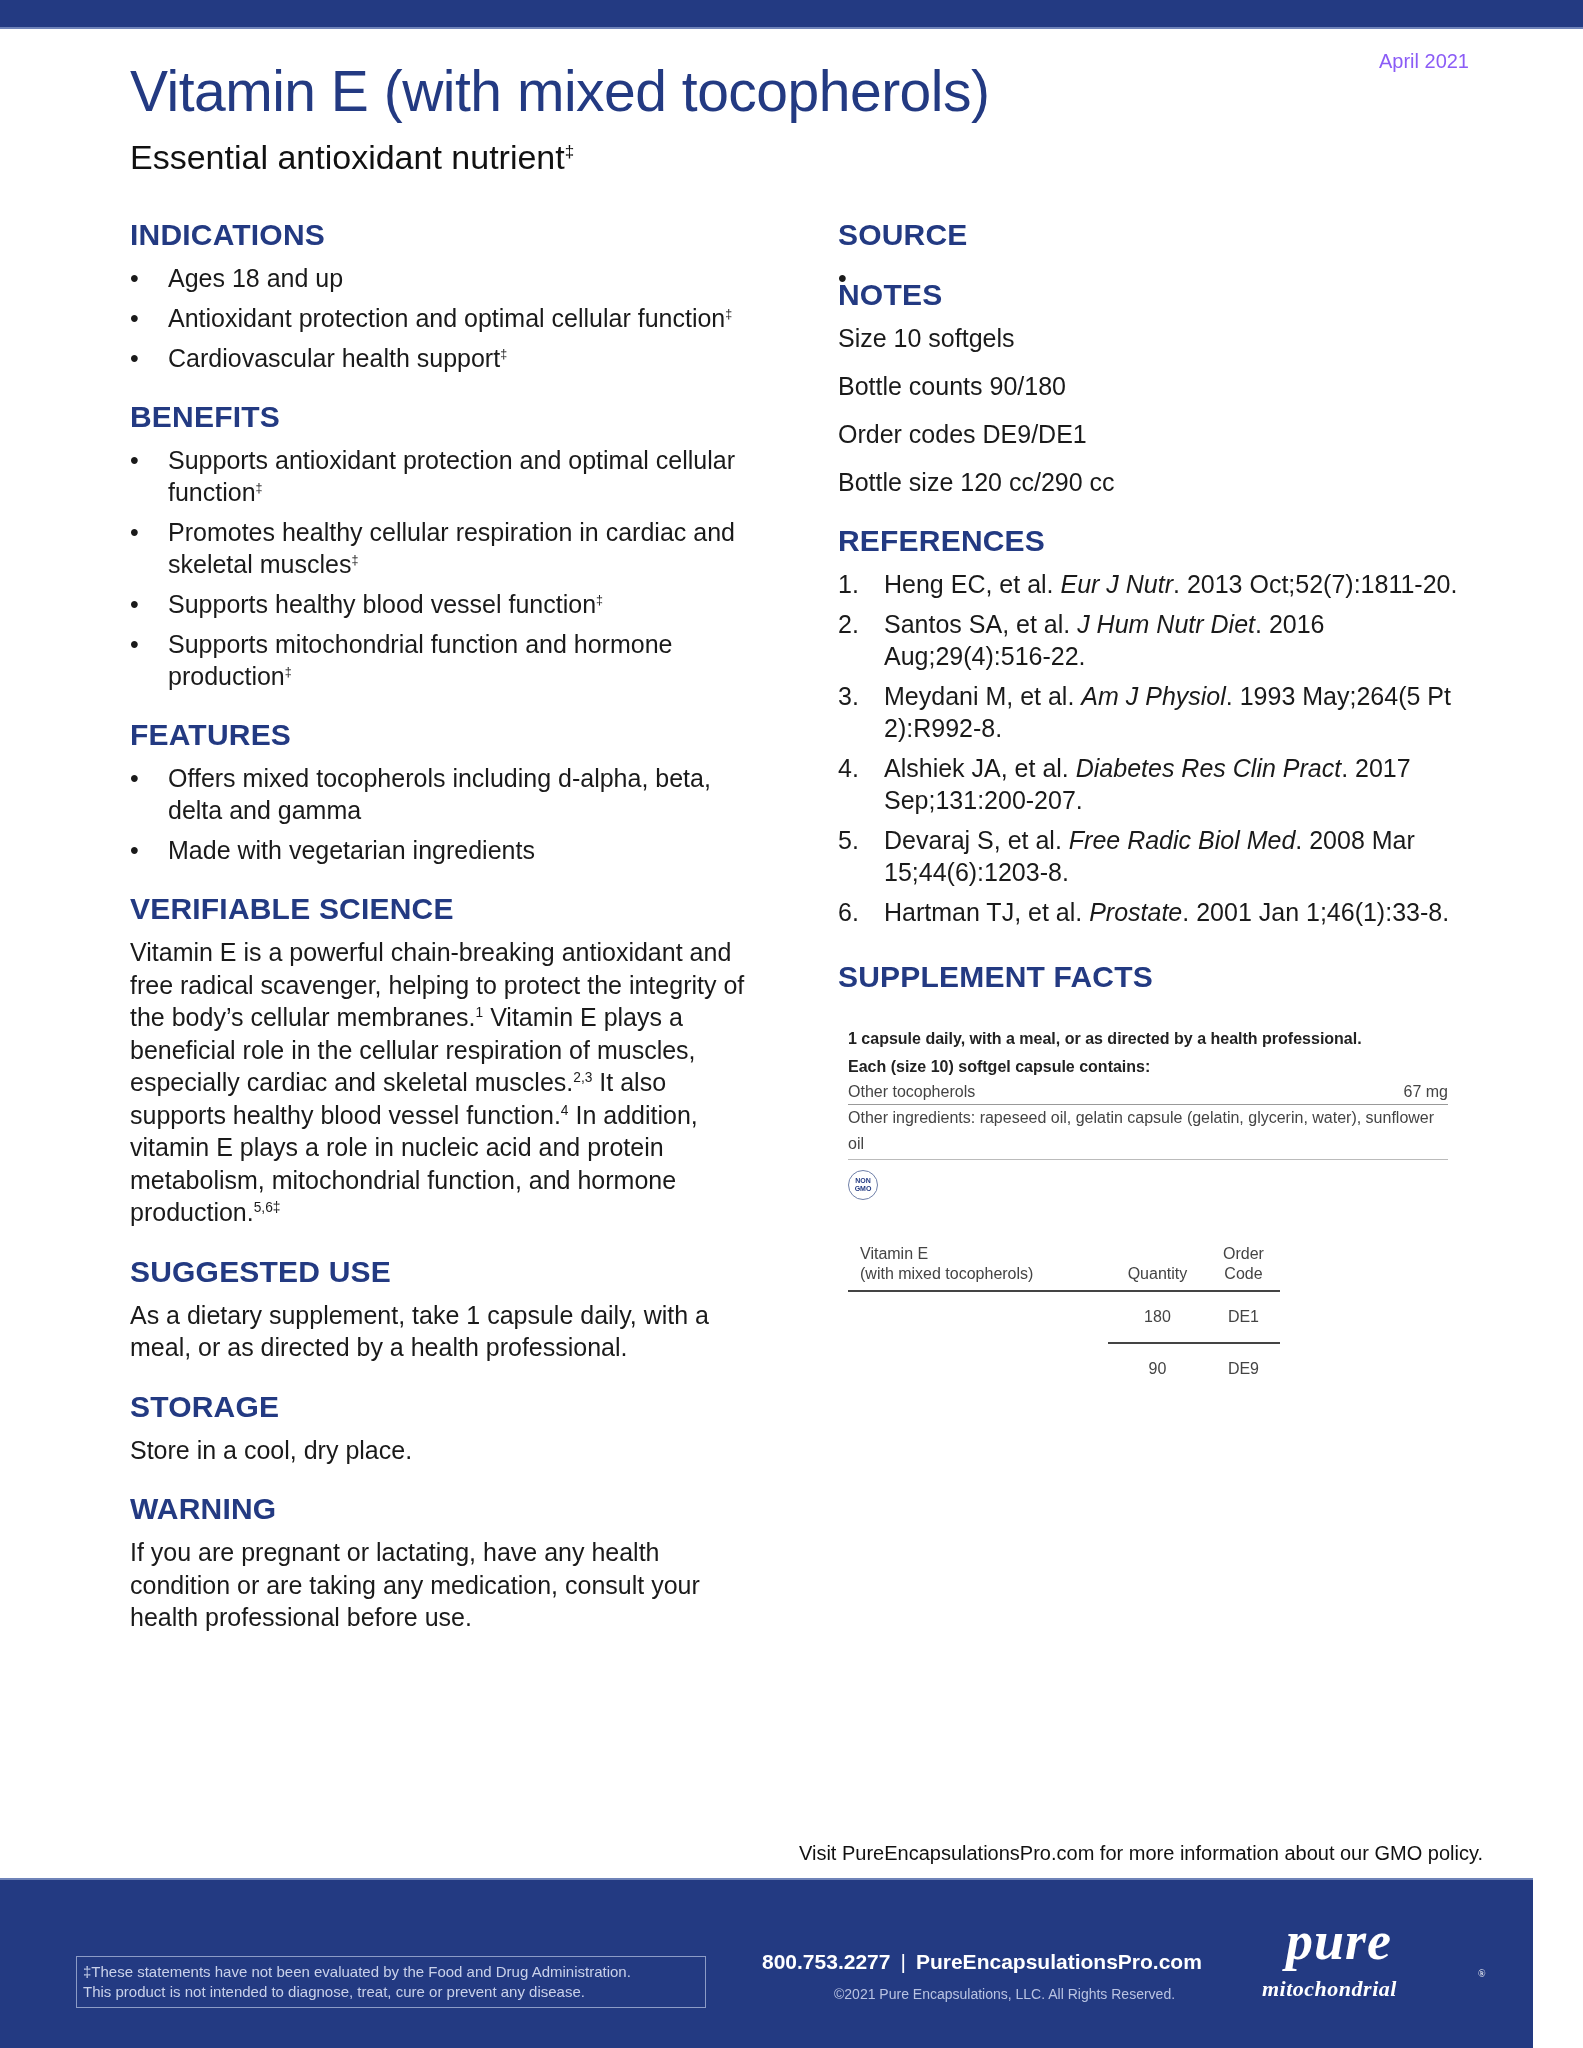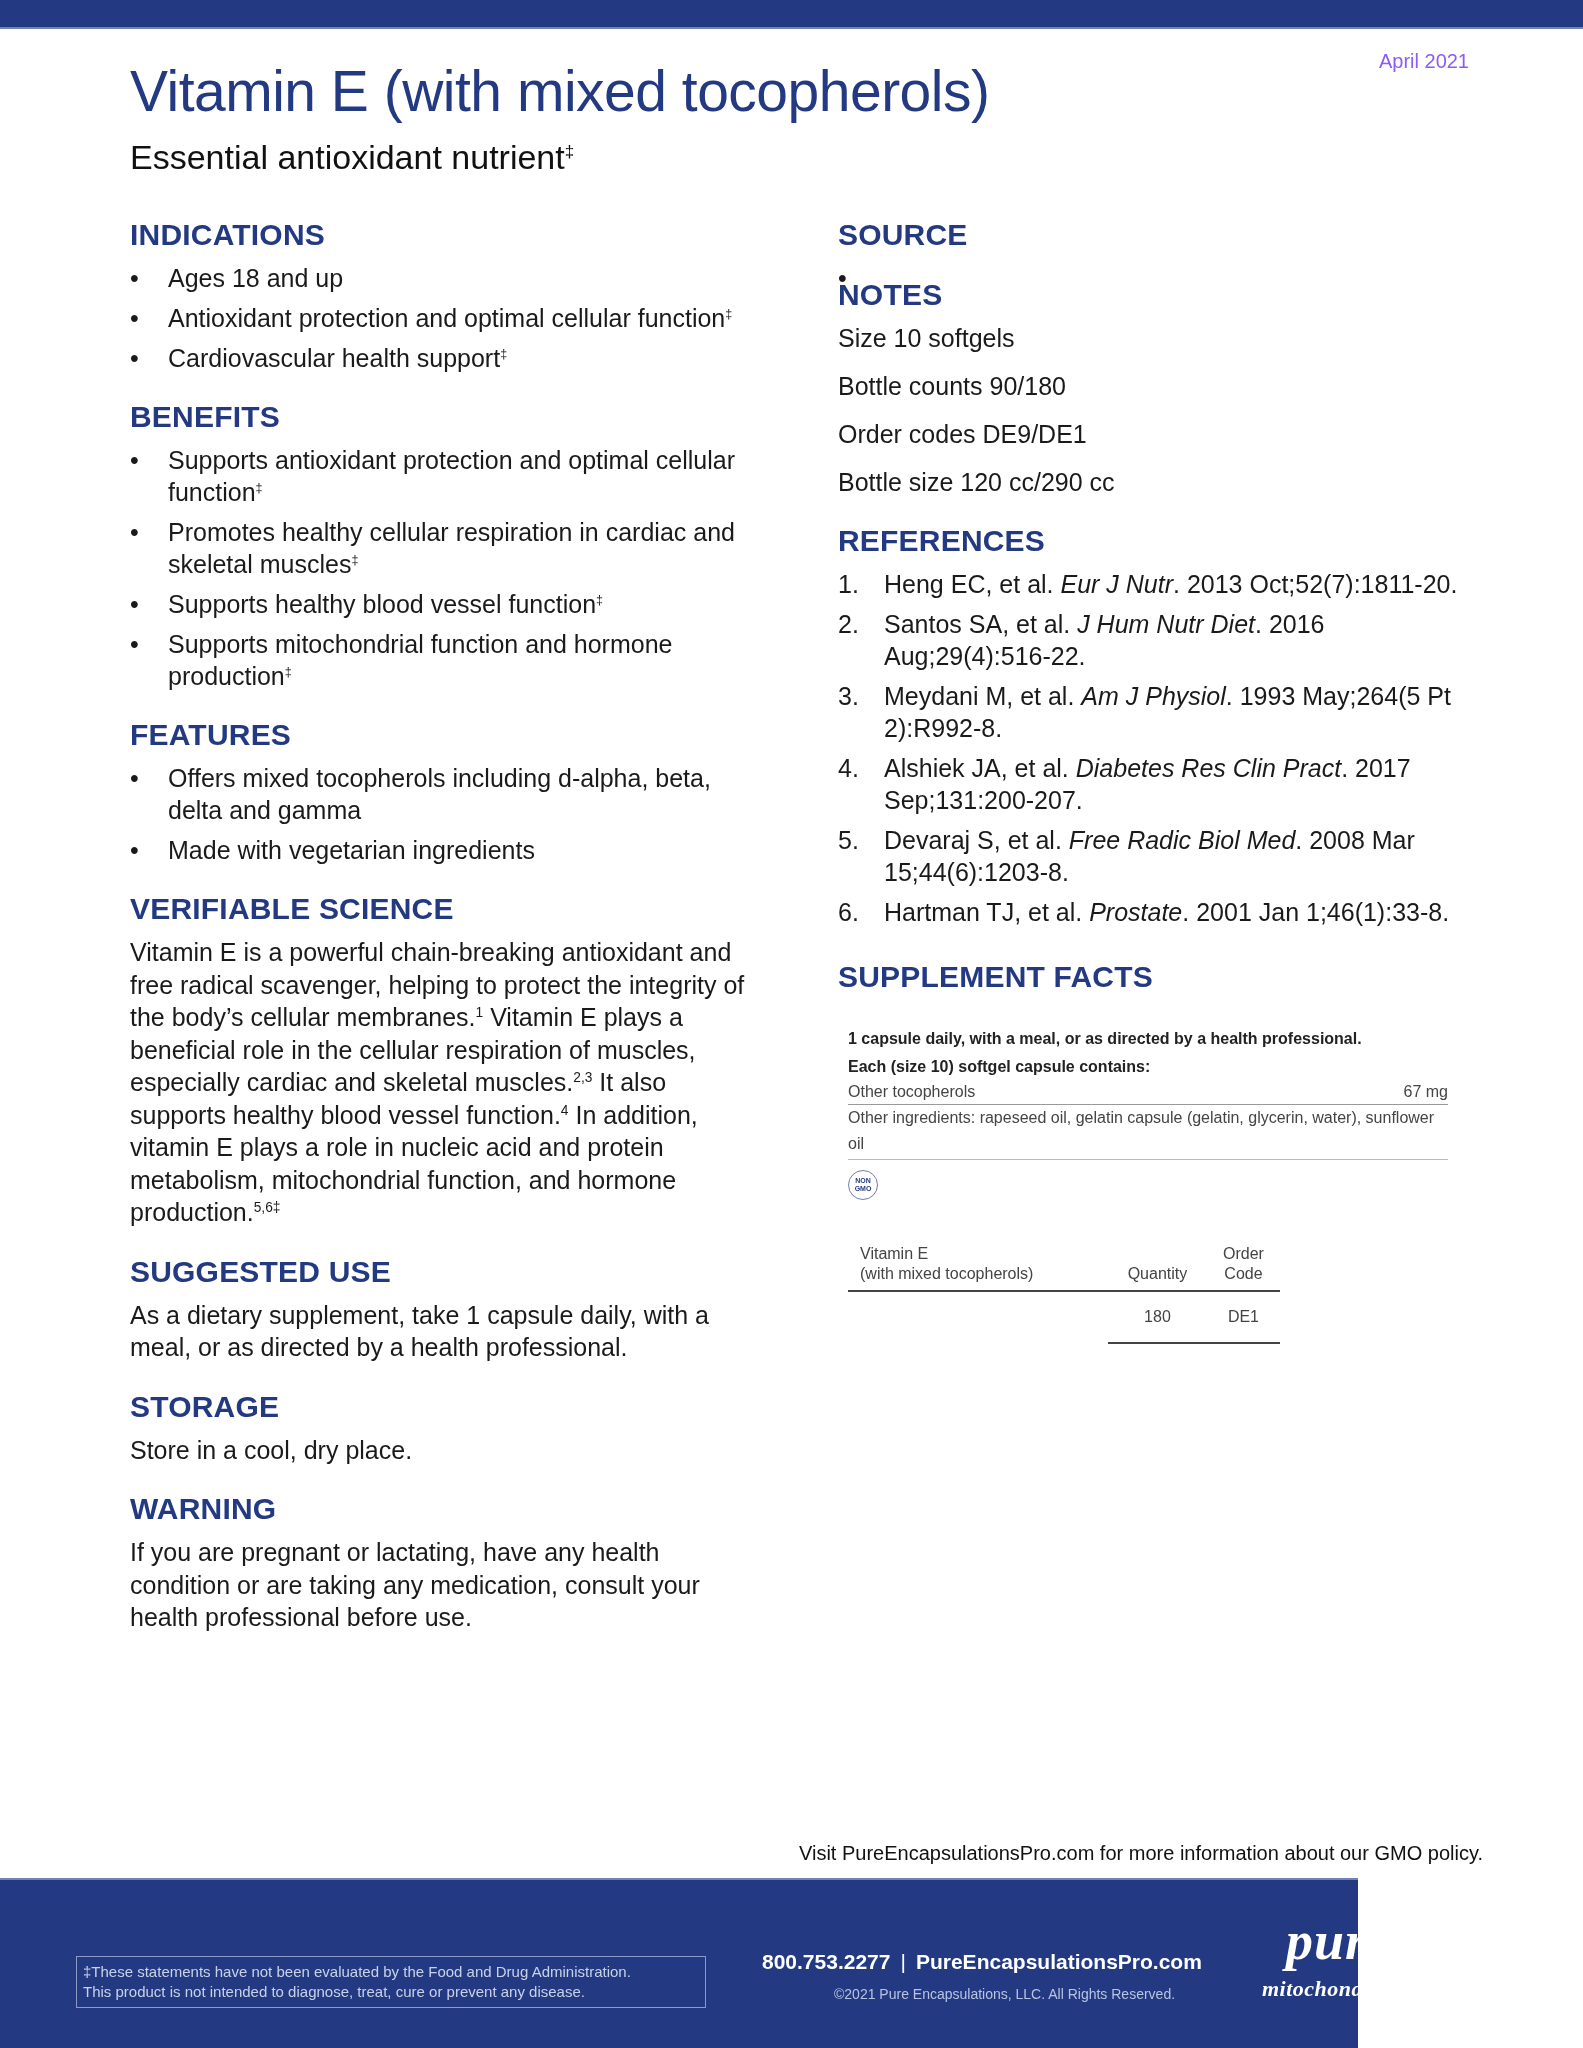--- a/index.html
+++ b/index.html
@@ -41,21 +41,21 @@
 
   .order-table { margin-top: 40px; width: 432px; border-collapse: collapse; margin-left: 10px; }
   .order-table th { font-weight: normal; font-size: 16px; color: #444; padding: 4px 6px 6px; border-bottom: 2px solid #444; vertical-align: bottom; }
   .order-table th.prod { text-align: left; padding-left: 12px; line-height: 20px; }
   .order-table th.q, .order-table th.c { text-align: center; line-height: 20px; }
   .order-table td { font-size: 16px; color: #444; text-align: center; padding: 16px 6px; }
   .order-table tr.r1 td.q, .order-table tr.r1 td.c { border-bottom: 2px solid #444; }
 
   .gmo-policy { position: absolute; right: 100px; top: 1842px; font-size: 20px; color: #111; }
 
-  .footer { position: absolute; left: 0; top: 1878px; width: 1358px; height: 170px; background: #233a82; border-top: 2px solid #6f83b8; }
+  .footer { position: absolute; left: 0; top: 1878px; width: 1533px; height: 170px; background: #233a82; border-top: 2px solid #6f83b8; }
   .disclaimer { position: absolute; left: 76px; top: 76px; width: 630px; height: 52px; border: 1.5px solid #8c9bc6; padding: 5px 6px; font-size: 15px; line-height: 20px; color: #c9d1ea; }
   .contact { position: absolute; left: 762px; top: 70px; font-size: 21px; color: #ffffff; font-weight: bold; }
   .contact .sep { margin: 0 10px; font-weight: normal; }
   .copyright { position: absolute; left: 834px; top: 106px; font-size: 14px; color: #b9c3e2; }
   .logo { position: absolute; left: 1262px; top: 42px; width: 230px; height: 90px; color: #fff; font-family: "Liberation Serif", serif; }
   .logo-pure { position: absolute; left: 24px; top: -12px; font-size: 54px; font-style: italic; font-weight: bold; letter-spacing: 1px; }
   .logo-enc { position: absolute; left: 0; top: 54px; font-size: 22px; font-style: italic; font-weight: bold; letter-spacing: 0.5px; }
   .logo-reg { position: absolute; left: 216px; top: 46px; font-size: 10px; }
 </style>
 </head>
@@ -169,20 +169,25 @@
           <th class="q">Quantity</th>
           <th class="c"><span>Order</span><br><span>Code</span></th>
         </tr>
       </thead>
       <tbody>
         <tr class="r1">
           <td style="width:260px;"></td>
           <td class="q">180</td>
           <td class="c">DE1</td>
         </tr>
+        <tr>
+          <td></td>
+          <td class="q">90</td>
+          <td class="c">DE9</td>
+        </tr>
       </tbody>
     </table>
   </section>
 </div>
 
 <div class="gmo-policy">Visit PureEncapsulationsPro.com for more information about our GMO policy.</div>
 
 <footer class="footer">
   <div class="disclaimer">
     <div>‡These statements have not been evaluated by the Food and Drug Administration.</div>

